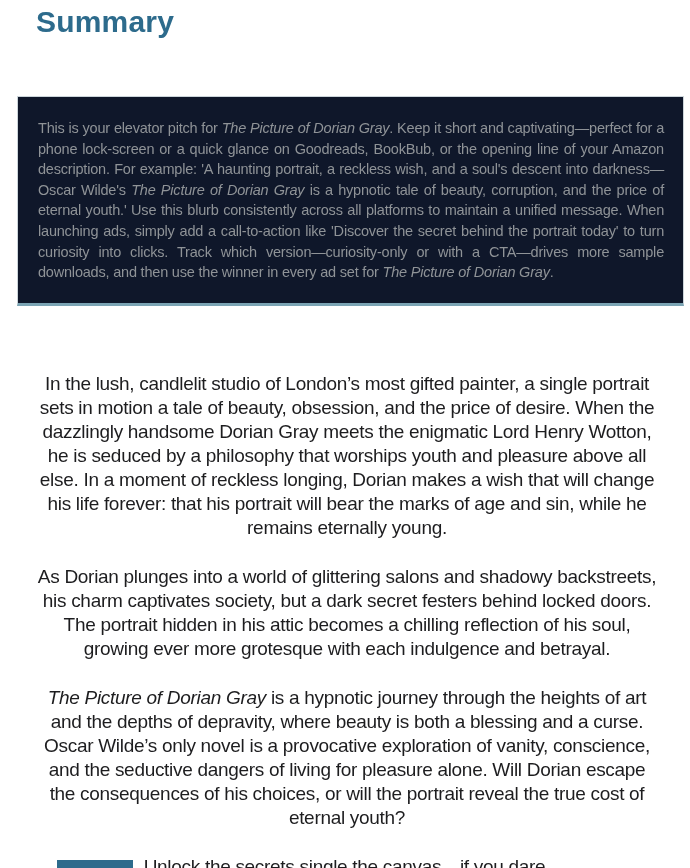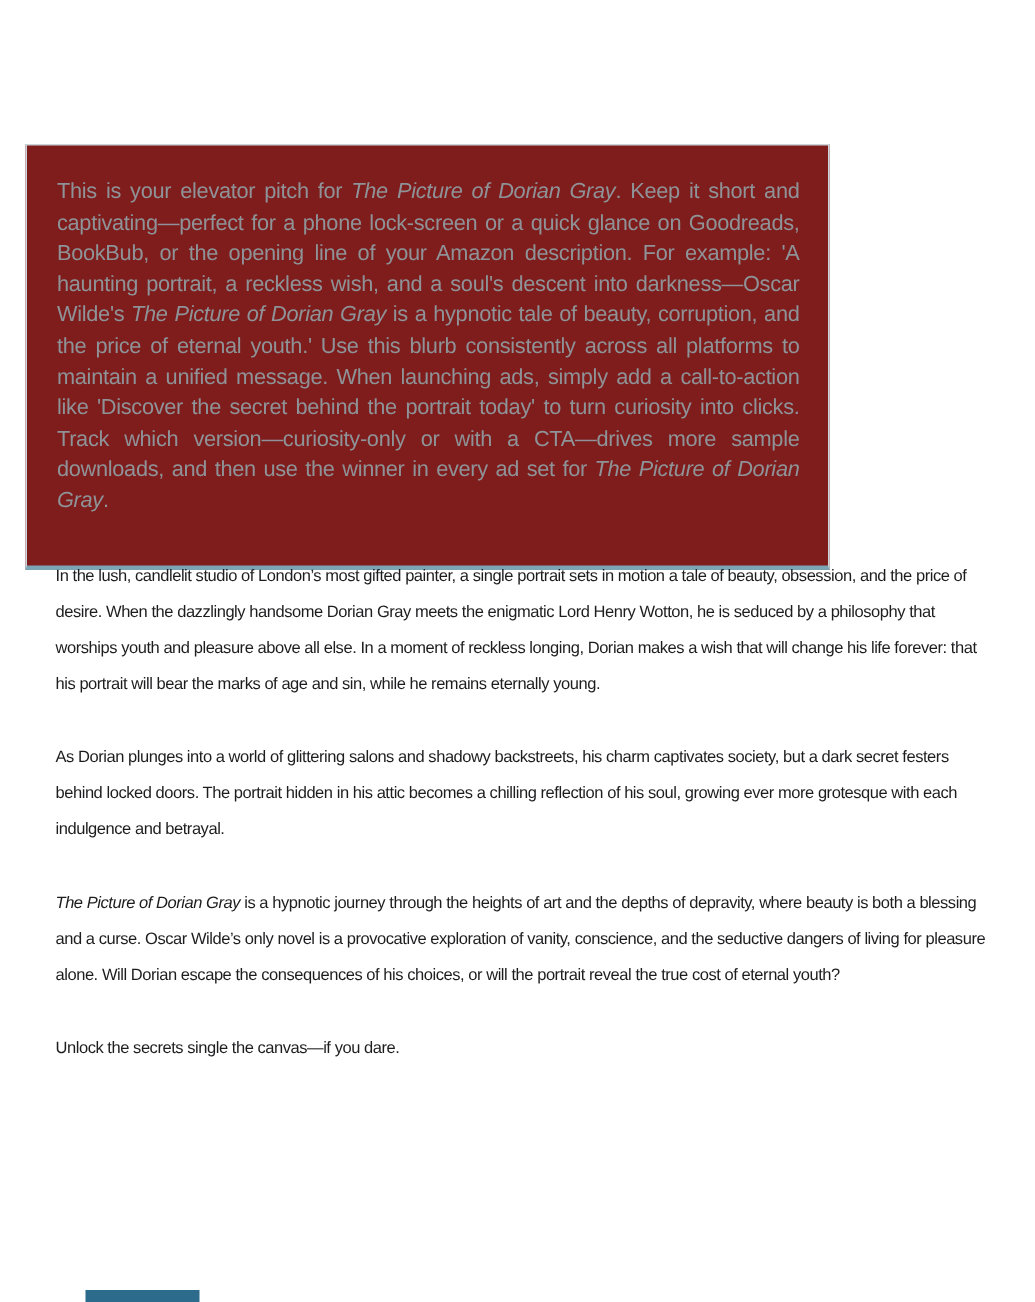--- a/index.html
+++ b/index.html
@@ -22,63 +22,64 @@
     margin: 0;
     font-size: 30px;
     font-weight: bold;
     letter-spacing: 0.2px;
     color: #2d6b8c;
   }
   .callout {
     position: absolute;
     top: 96px;
     left: 17px;
-    width: 536px;
+    width: 667px;
     box-sizing: border-box;
-    padding: 21px 19px 32px 20px;
-    background: #7f1d1d;
+    padding: 21px 19px 20px 20px;
+    background: #0f172a;
     border: 1px solid #ccd5da;
     border-bottom: 3px solid #7ba4b4;
   }
   .callout p {
     margin: 0;
     font-size: 14.5px;
     line-height: 20.6px;
     letter-spacing: -0.2px;
     color: #8f9397;
     text-align: justify;
   }
   .body-copy {
     position: absolute;
     top: 372px;
     left: 37px;
     width: 620px;
   }
   .body-copy p {
     margin: 0 0 25px 0;
-    font-size: 11px;
+    font-size: 19px;
     line-height: 24px;
     letter-spacing: -0.3px;
     color: #1d1d1f;
-    text-align: left;
+    text-align: center;
   }
   .clipped-heading-fragment {
     position: absolute;
     left: 57px;
     top: 860px;
     width: 76px;
     height: 8px;
     background: #2d6b8c;
   }
 </style>
 </head>
 <body>
 
 <div class="page">
 
+  <h1 class="page-title">Summary</h1>
 
   <div class="callout">
     <p><span>This is your elevator pitch for </span><i>The Picture of Dorian Gray</i><span>. Keep it short and captivating—perfect for a phone lock-screen or a quick glance on Goodreads, BookBub, or the opening line of your Amazon description. For example: 'A haunting portrait, a reckless wish, and a soul's descent into darkness—Oscar Wilde's </span><i>The Picture of Dorian Gray</i><span> is a hypnotic tale of beauty, corruption, and the price of eternal youth.' Use this blurb consistently across all platforms to maintain a unified message. When launching ads, simply add a call-to-action like 'Discover the secret behind the portrait today' to turn curiosity into clicks. Track which version—curiosity-only or with a CTA—drives more sample downloads, and then use the winner in every ad set for </span><i>The Picture of Dorian Gray</i><span>.</span></p>
   </div>
 
   <div class="body-copy">
     <p><span>In the lush, candlelit studio of London’s most gifted painter, a single portrait sets in motion a tale of beauty, obsession, and the price of desire. When the dazzlingly handsome Dorian Gray meets the enigmatic Lord Henry Wotton, he is seduced by a philosophy that worships youth and pleasure above all else. In a moment of reckless longing, Dorian makes a wish that will change his life forever: that his portrait will bear the marks of age and sin, while he remains eternally young.</span></p>
     <p><span>As Dorian plunges into a world of glittering salons and shadowy backstreets, his charm captivates society, but a dark secret festers behind locked doors. The portrait hidden in his attic becomes a chilling reflection of his soul, growing ever more grotesque with each indulgence and betrayal.</span></p>
     <p><i>The Picture of Dorian Gray</i><span> is a hypnotic journey through the heights of art and the depths of depravity, where beauty is both a blessing and a curse. Oscar Wilde’s only novel is a provocative exploration of vanity, conscience, and the seductive dangers of living for pleasure alone. Will Dorian escape the consequences of his choices, or will the portrait reveal the true cost of eternal youth?</span></p>
     <p><span>Unlock the secrets single the canvas—if you dare.</span></p>

